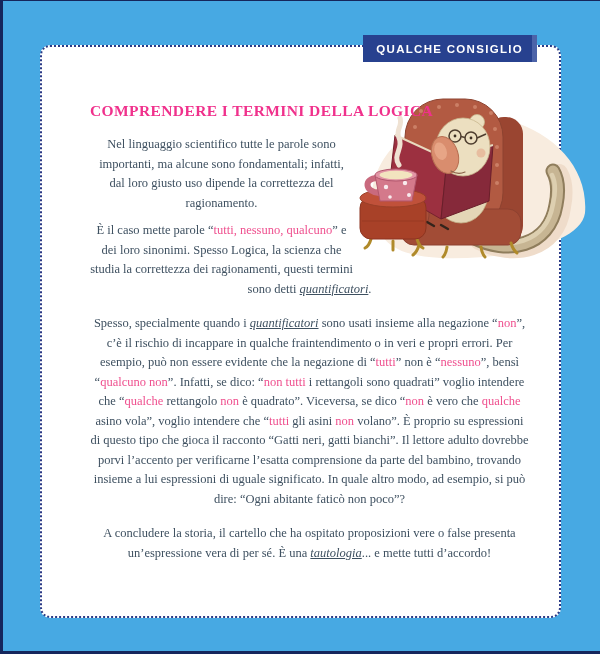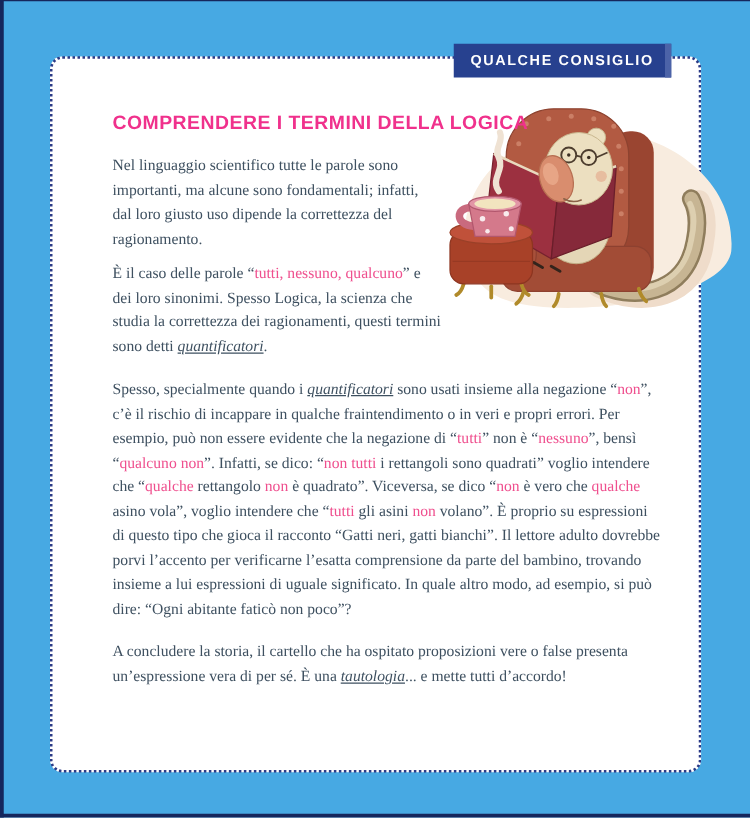--- a/index.html
+++ b/index.html
@@ -17,29 +17,29 @@
   .badge{
     position:absolute; top:-12px; right:22px; height:27px;
     background:var(--badge-navy,#27418f);
     border-right:5px solid #4c63a8;
     color:#fff; font-family:"Liberation Sans","DejaVu Sans",sans-serif;
     font-weight:bold; font-size:11.5px; letter-spacing:1.3px;
     display:flex; align-items:center; padding:0 9px 0 13px;
   }
   .inner{ padding:42px 30px 0 48px; }
   .title{
-    margin:0 0 14px 0; color:var(--title-pink,#f0318c);
-    font-family:Liberation Sans, sans-serif;
+    margin:12px 0 14px 0; color:var(--title-pink,#f0318c);
+    font-family:Liberation Serif, serif;
     font-weight:bold; font-size:15.5px; line-height:20px; letter-spacing:0.4px;
   }
   .fig{ float:right; width:230px; height:124px; margin:0 -60px 6px 6px; }
   .fig svg{ display:block; width:230px; height:170px; margin-top:-40px; }
   p.body-p{
     margin:0; color:var(--body-text,#3e5060);
-    font-size:12.5px; line-height:19.5px; text-align:left;
+    font-size:12.5px; line-height:19.5px; text-align:center;
   }
   p.body-p + p.body-p{ margin-top:8px; }
   p.gap{ margin-top:15px !important; }
   .hl{ color:var(--highlight-pink,#ef4f8e); }
   .it{ font-style:italic;text-decoration:underline; }
 </style>
 </head>
 <body>
 
 <div class="app">
@@ -138,18 +138,18 @@
                 <circle cx="50" cy="100" r="2"></circle>
                 <circle cx="31" cy="102" r="1.8"></circle>
             </g>
             <ellipse cx="37" cy="80" rx="21" ry="6" fill="#e295a6" stroke="#b2576d" stroke-width="1"></ellipse>
             <ellipse cx="37" cy="80" rx="16.5" ry="4.2" fill="#f2e4bf"></ellipse>
           </g>
         </svg>
       </div>
 
       <p class="body-p"><span>Nel linguaggio scientifico tutte le parole sono importanti, ma alcune sono fondamentali; infatti, dal loro giusto uso dipende la correttezza del ragionamento.</span></p>
-      <p class="body-p"><span>È il caso delle parole “</span><span class="hl">tutti, nessuno, qualcuno</span><span>” e dei loro sinonimi. Spesso Logica, la scienza che studia la correttezza dei ragionamenti, questi termini sono detti </span><span class="it">quantificatori</span><span>.</span></p>
+      <p class="body-p"><span>È il caso mette parole “</span><span class="hl">tutti, nessuno, qualcuno</span><span>” e dei loro sinonimi. Spesso Logica, la scienza che studia la correttezza dei ragionamenti, questi termini sono detti </span><span class="it">quantificatori</span><span>.</span></p>
       <p class="body-p gap"><span>Spesso, specialmente quando i </span><span class="it">quantificatori</span><span> sono usati insieme alla negazione “</span><span class="hl">non</span><span>”, c’è il rischio di incappare in qualche fraintendimento o in veri e propri errori. Per esempio, può non essere evidente che la negazione di “</span><span class="hl">tutti</span><span>” non è “</span><span class="hl">nessuno</span><span>”, bensì “</span><span class="hl">qualcuno non</span><span>”. Infatti, se dico: “</span><span class="hl">non tutti</span><span> i rettangoli sono quadrati” voglio intendere che “</span><span class="hl">qualche</span><span> rettangolo </span><span class="hl">non</span><span> è quadrato”. Viceversa, se dico “</span><span class="hl">non</span><span> è vero che </span><span class="hl">qualche</span><span> asino vola”, voglio intendere che “</span><span class="hl">tutti</span><span> gli asini </span><span class="hl">non</span><span> volano”. È proprio su espressioni di questo tipo che gioca il racconto “Gatti neri, gatti bianchi”. Il lettore adulto dovrebbe porvi l’accento per verificarne l’esatta comprensione da parte del bambino, trovando insieme a lui espressioni di uguale significato. In quale altro modo, ad esempio, si può dire: “Ogni abitante faticò non poco”?</span></p>
       <p class="body-p gap"><span>A concludere la storia, il cartello che ha ospitato proposizioni vere o false presenta un’espressione vera di per sé. È una </span><span class="it">tautologia</span><span>... e mette tutti d’accordo!</span></p>
     </div>
   </div>
 </div>
 
 </body></html>

